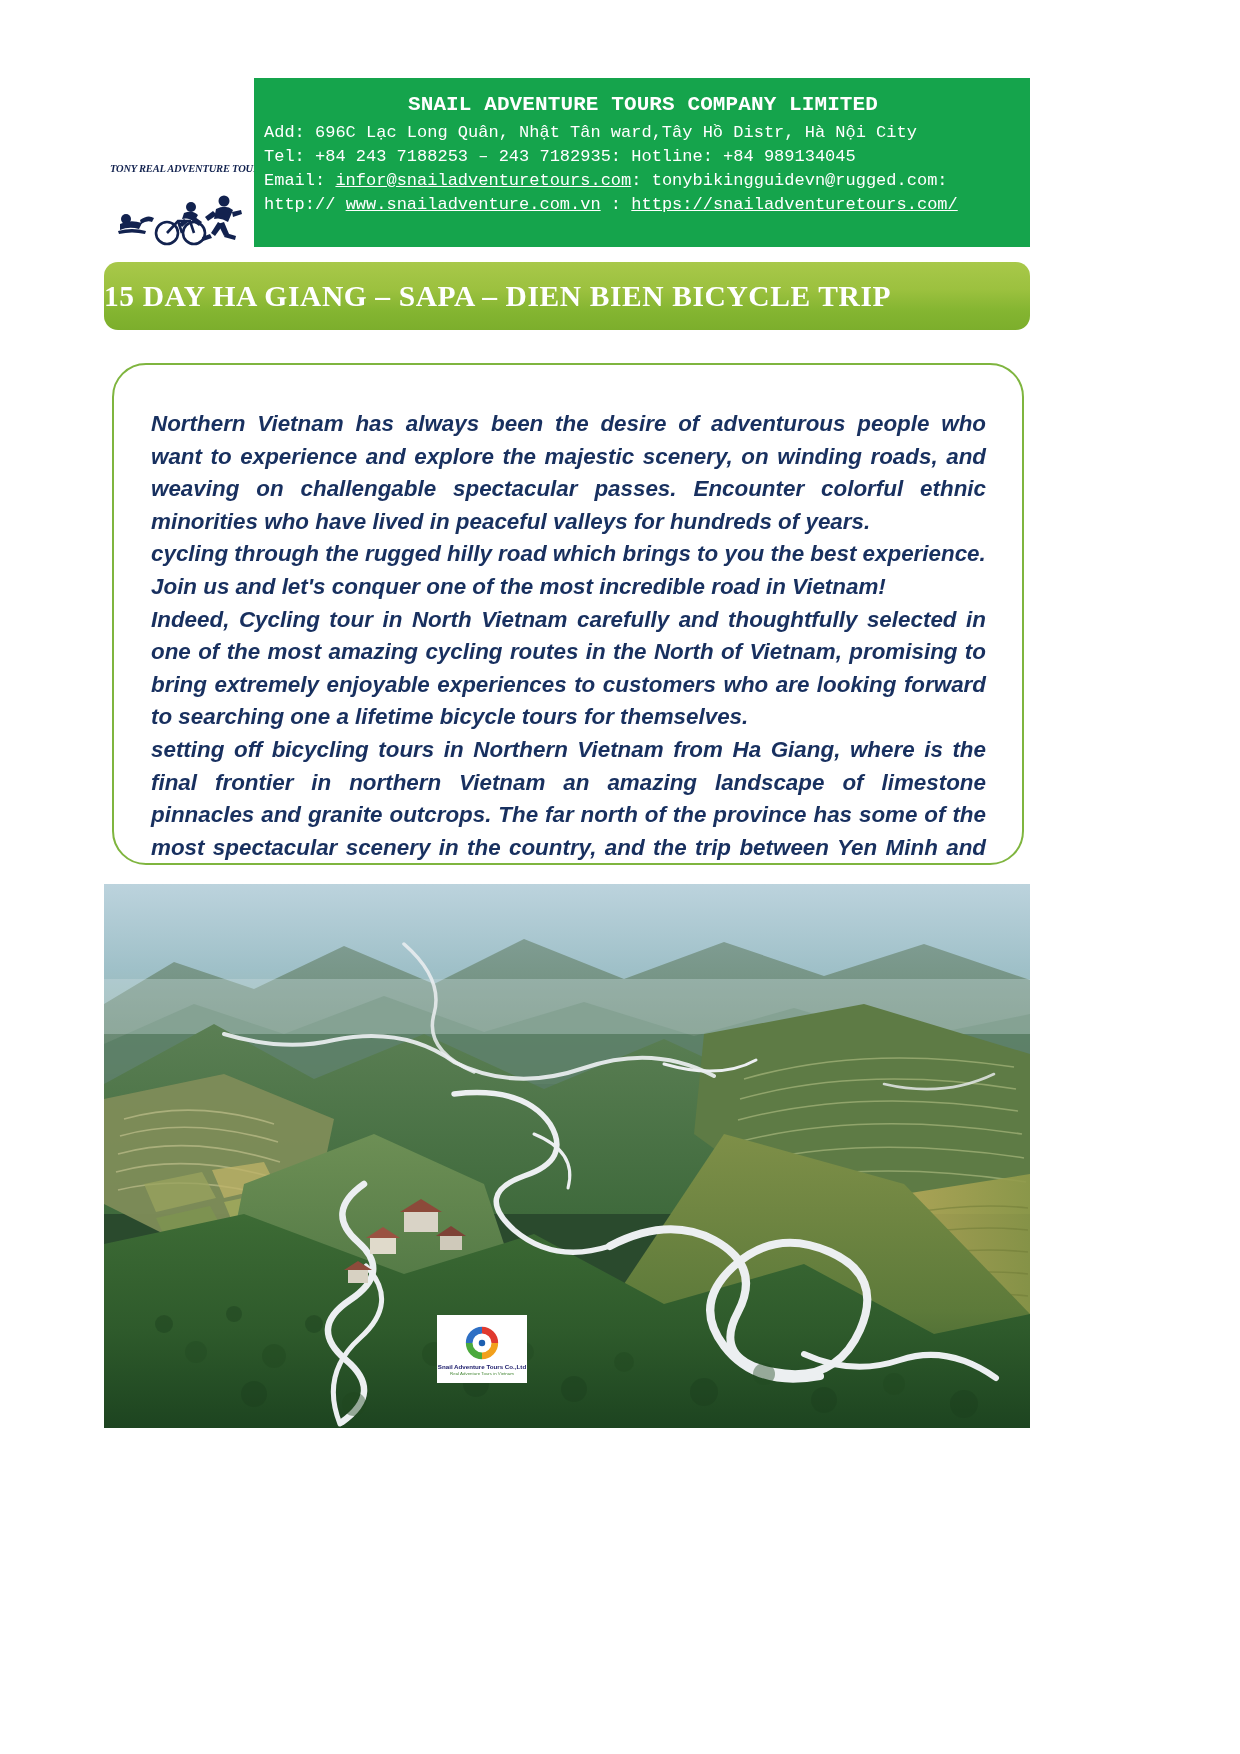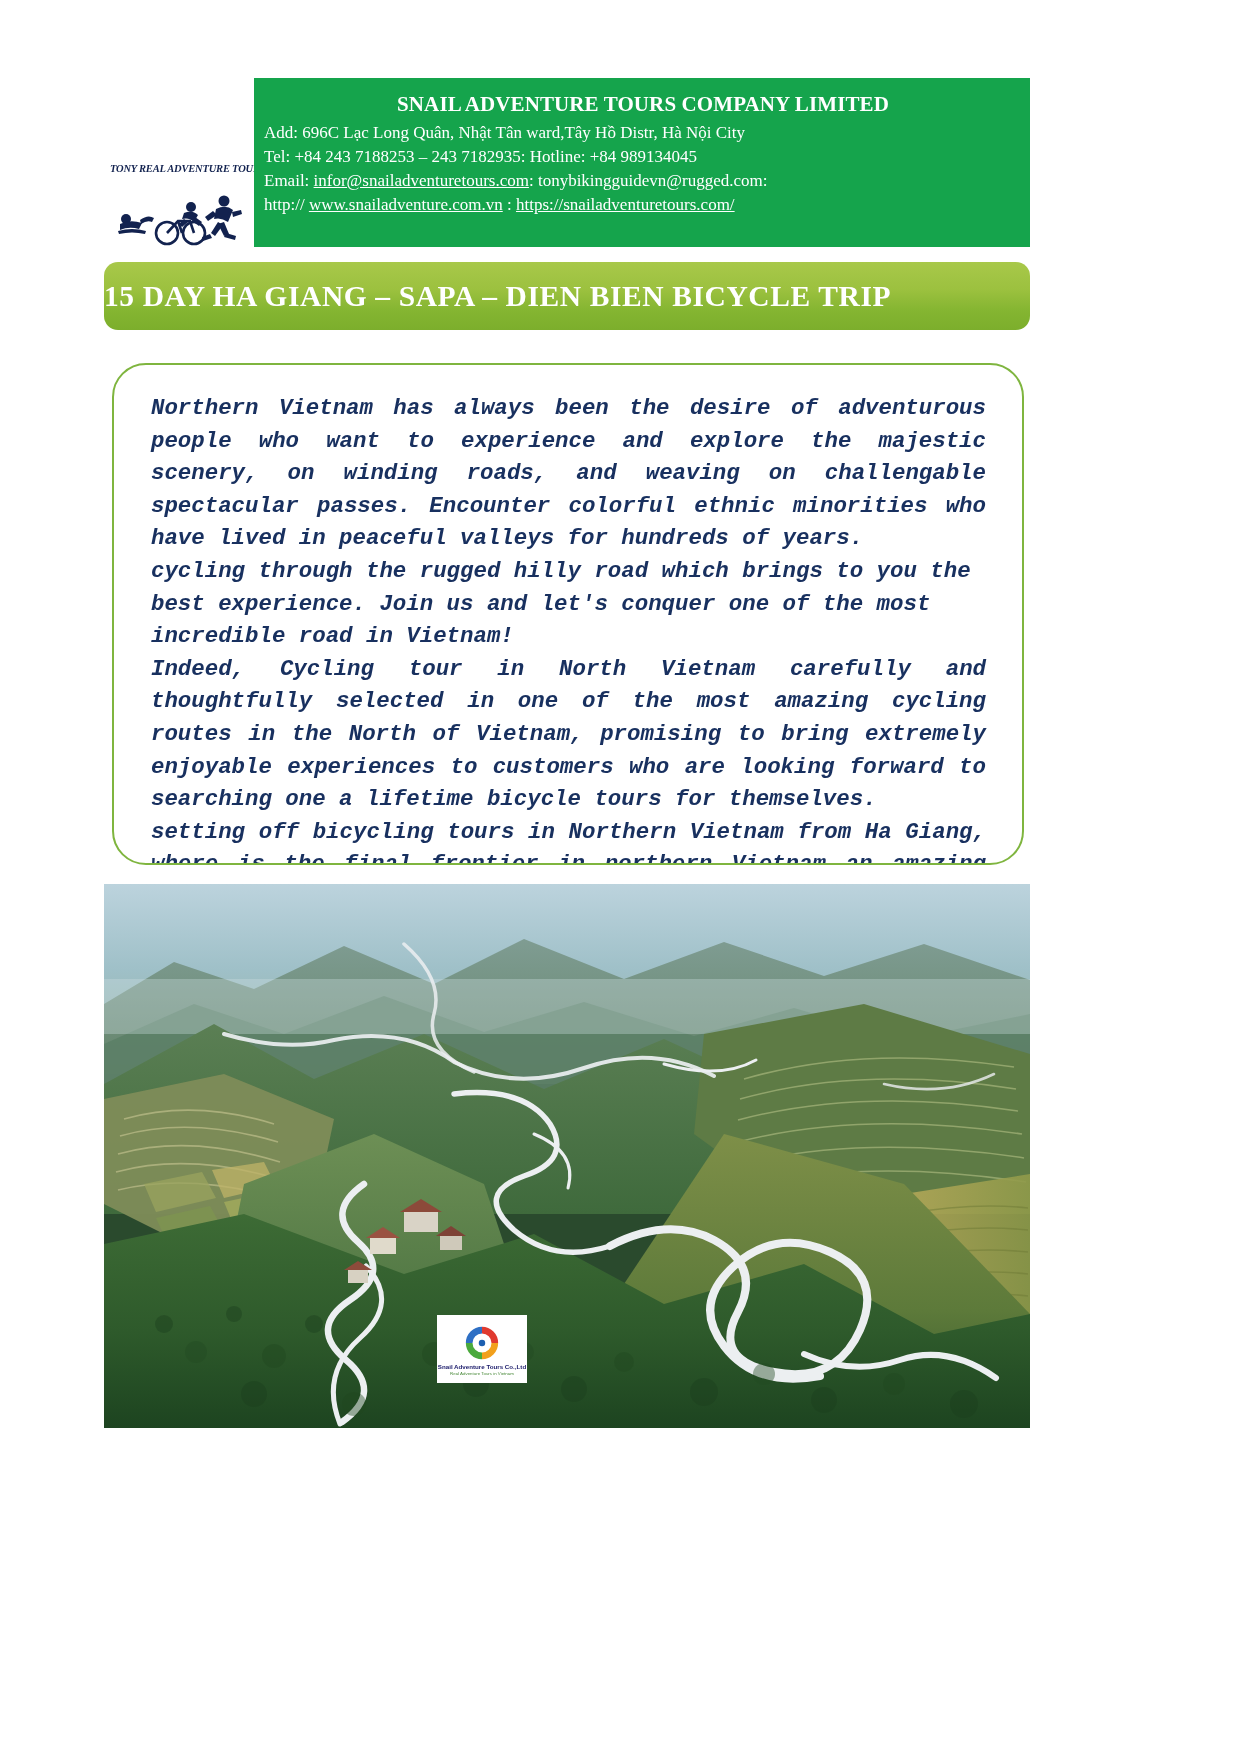--- a/index.html
+++ b/index.html
@@ -84,21 +84,21 @@
     font-size: 8px;
     color: #2b3f8f;
     text-align: center;
     white-space: nowrap;
   }
 
   .header-text {
     flex: 1 1 auto;
     padding: 12px 8px 4px 10px;
     color: #ffffff;
-    font-family: Liberation Serif, serif;
+    font-family: Liberation Mono, monospace;
     font-size: 21.5px;
     line-height: 1.42;
     overflow: hidden;
   }
   .company-name {
     text-align: center;
     font-weight: bold;
     font-size: 21px;
     letter-spacing: 0.1px;
     margin-bottom: 1px;
@@ -139,25 +139,26 @@
     width: 912px;
     height: 502px;
     border: 2.5px solid #7fb53f;
     border-radius: 34px;
     background: #ffffff;
     overflow: hidden;
   }
   .intro-inner {
     padding: 27px 36px 0 37px;
     color: #18305f;
-    font-family: Liberation Mono, monospace;
+    font-family: Liberation Sans, sans-serif;
     font-weight: bold;
     font-style: italic;
     font-size: 22.4px;
     line-height: 1.455;
+    margin-top: 16px;
   }
   .para { margin: 0 0 0 0; }
   .para.just { text-align: justify; }
 
   
   .photo {
     position: absolute;
     left: 104px;
     top: 884px;
     width: 926px;

